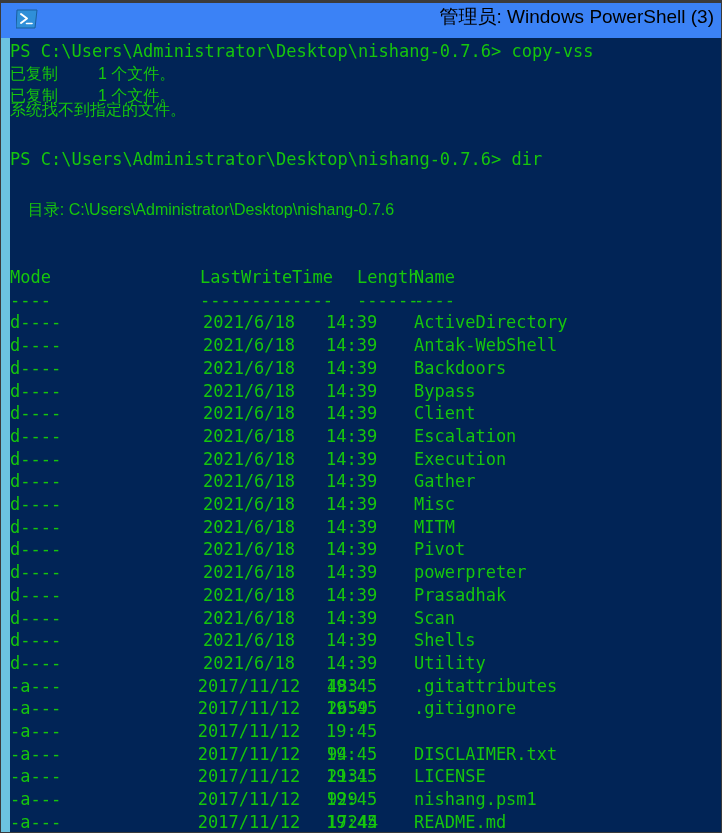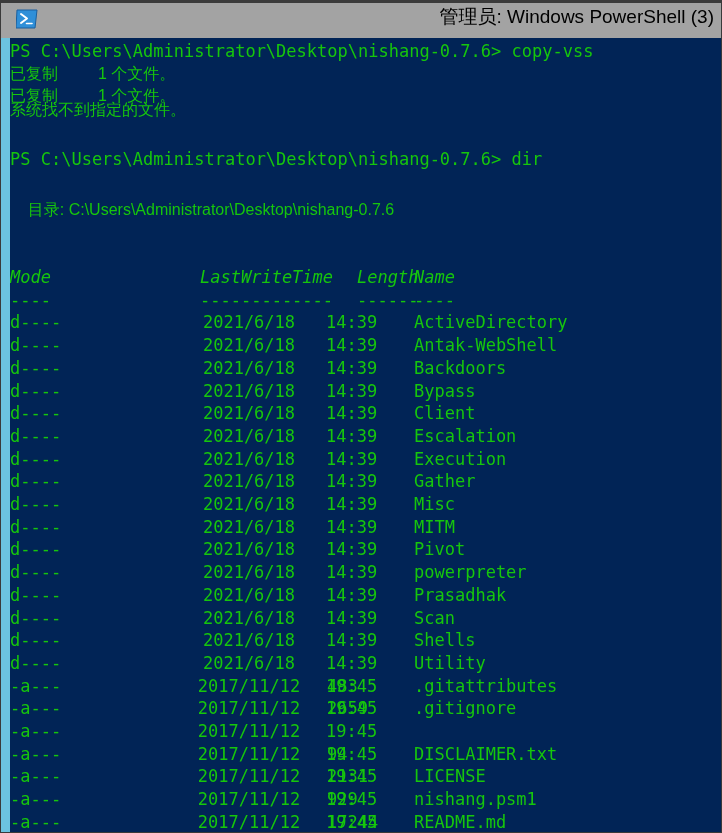--- a/index.html
+++ b/index.html
@@ -23,21 +23,21 @@
     left: 0; top: 0; right: 0; bottom: 0;
     border: 1px solid #3a3a3a;
     border-top: 0;
     pointer-events: none;
   }
   #titlebar {
     position: absolute;
     left: 0; top: 0;
     width: 722px;
     height: 38px;
-    background: #a3a3a3;
+    background: #3b82f6;
     display: flex;
     align-items: center;
     box-sizing: border-box;
   }
   #titlebar-topline {
     position: absolute;
     left: 0; top: 0;
     width: 722px;
     height: 3px;
     background: #3b3b3b;
@@ -138,21 +138,21 @@
         <div class="line cjk" style="top: 47.4px;">已复制         1 个文件。</div>
         <div class="line cjk" style="top: 61px; text-align: right;">系统找不到指定的文件。</div>
         <div class="line" style="top: 110px;">PS C:\Users\Administrator\Desktop\nishang-0.7.6&gt; dir</div>
         <div class="line" style="top: 115.5px;"></div>
         <div class="line" style="top: 138.2px;"></div>
         <div class="line cjk" style="top: 160.9px;">    目录: C:\Users\Administrator\Desktop\nishang-0.7.6</div>
         <div class="line" style="top: 183.6px;"></div>
         <div class="line" style="top: 206.3px;"></div>
       </div>
     <div id="table">
-        <div class="row" style="top: 229px; font-style: italic;"><span class="col-mode">Mode</span><span class="hdr-last">LastWriteTime</span><span class="hdr-len">Length</span><span class="hdr-name">Name</span></div>
+        <div class="row" style="top: 229px;"><span class="col-mode">Mode</span><span class="hdr-last">LastWriteTime</span><span class="hdr-len">Length</span><span class="hdr-name">Name</span></div>
         <div class="row" style="top: 251.7px;"><span class="col-mode">----</span><span class="hdr-last">-------------</span><span class="hdr-len">------</span><span class="hdr-name">----</span></div>
         <div class="row" style="top: 274.4px;"><span class="col-mode">d----</span><span class="col-date">2021/6/18</span><span class="col-time">14:39</span><span class="col-len"></span><span class="col-name">ActiveDirectory</span></div>
         <div class="row" style="top: 297.1px;"><span class="col-mode">d----</span><span class="col-date">2021/6/18</span><span class="col-time">14:39</span><span class="col-len"></span><span class="col-name">Antak-WebShell</span></div>
         <div class="row" style="top: 319.8px;"><span class="col-mode">d----</span><span class="col-date">2021/6/18</span><span class="col-time">14:39</span><span class="col-len"></span><span class="col-name">Backdoors</span></div>
         <div class="row" style="top: 342.5px;"><span class="col-mode">d----</span><span class="col-date">2021/6/18</span><span class="col-time">14:39</span><span class="col-len"></span><span class="col-name">Bypass</span></div>
         <div class="row" style="top: 365.2px;"><span class="col-mode">d----</span><span class="col-date">2021/6/18</span><span class="col-time">14:39</span><span class="col-len"></span><span class="col-name">Client</span></div>
         <div class="row" style="top: 387.9px;"><span class="col-mode">d----</span><span class="col-date">2021/6/18</span><span class="col-time">14:39</span><span class="col-len"></span><span class="col-name">Escalation</span></div>
         <div class="row" style="top: 410.6px;"><span class="col-mode">d----</span><span class="col-date">2021/6/18</span><span class="col-time">14:39</span><span class="col-len"></span><span class="col-name">Execution</span></div>
         <div class="row" style="top: 433.3px;"><span class="col-mode">d----</span><span class="col-date">2021/6/18</span><span class="col-time">14:39</span><span class="col-len"></span><span class="col-name">Gather</span></div>
         <div class="row" style="top: 456px;"><span class="col-mode">d----</span><span class="col-date">2021/6/18</span><span class="col-time">14:39</span><span class="col-len"></span><span class="col-name">Misc</span></div>

